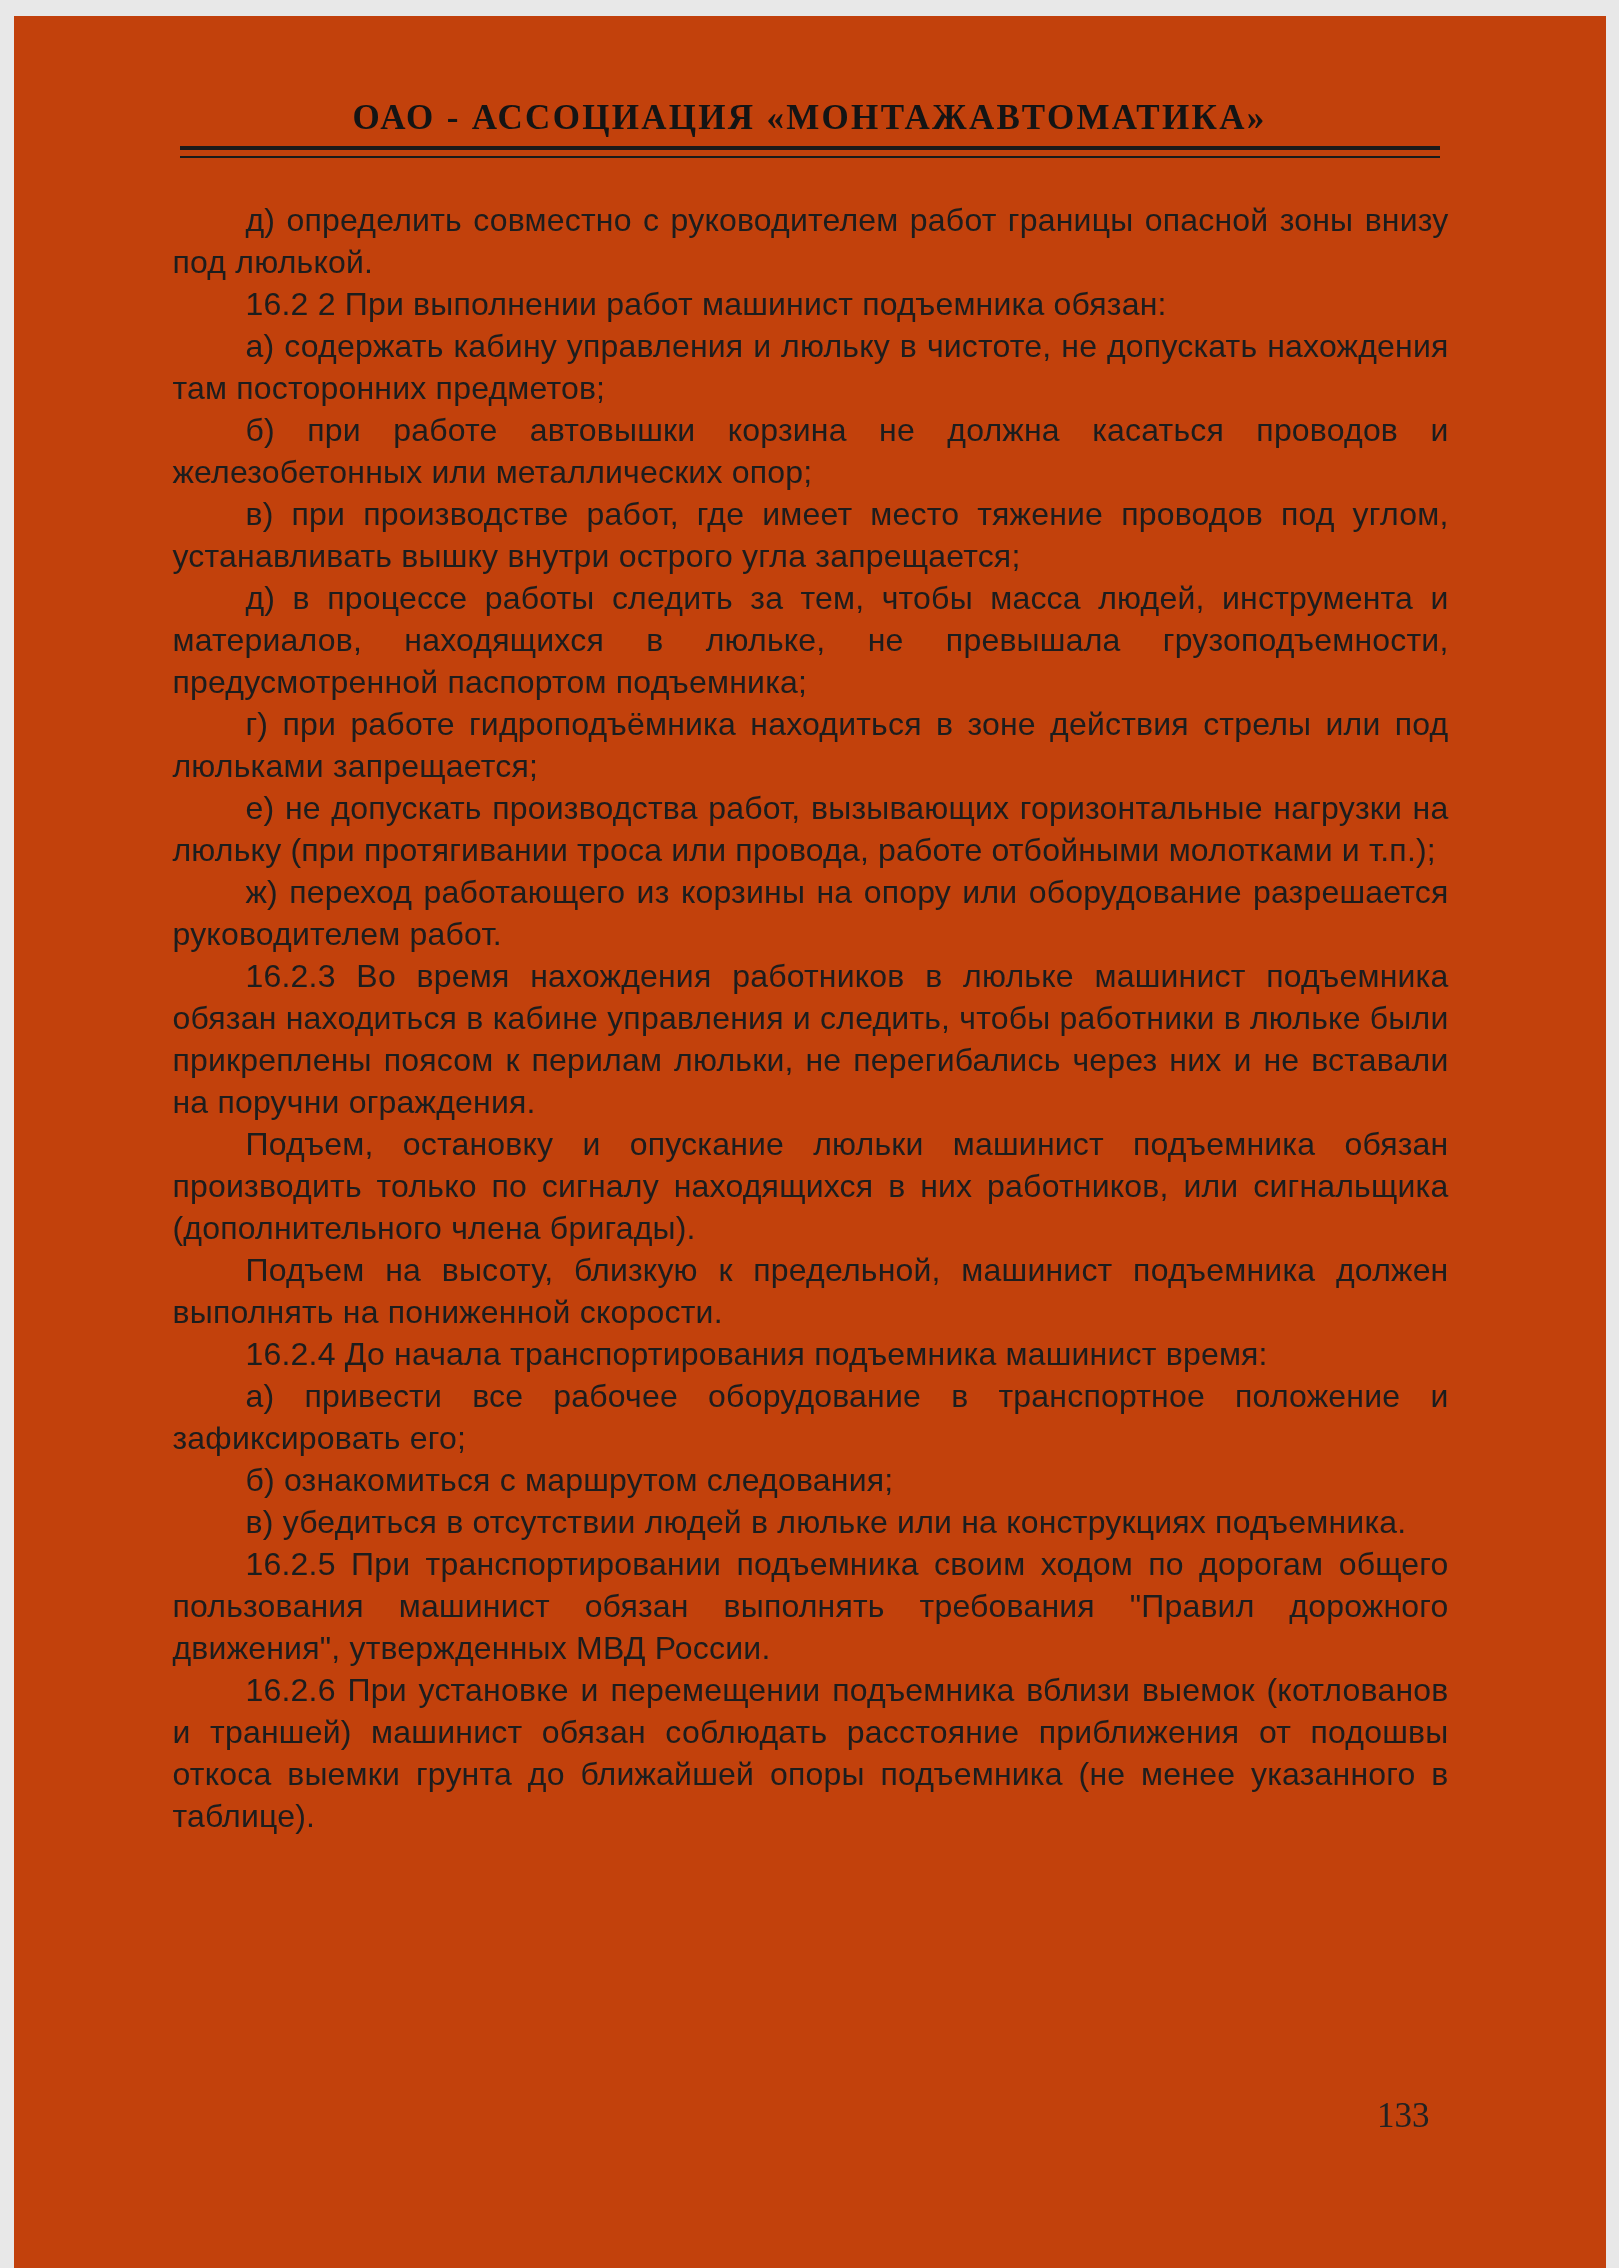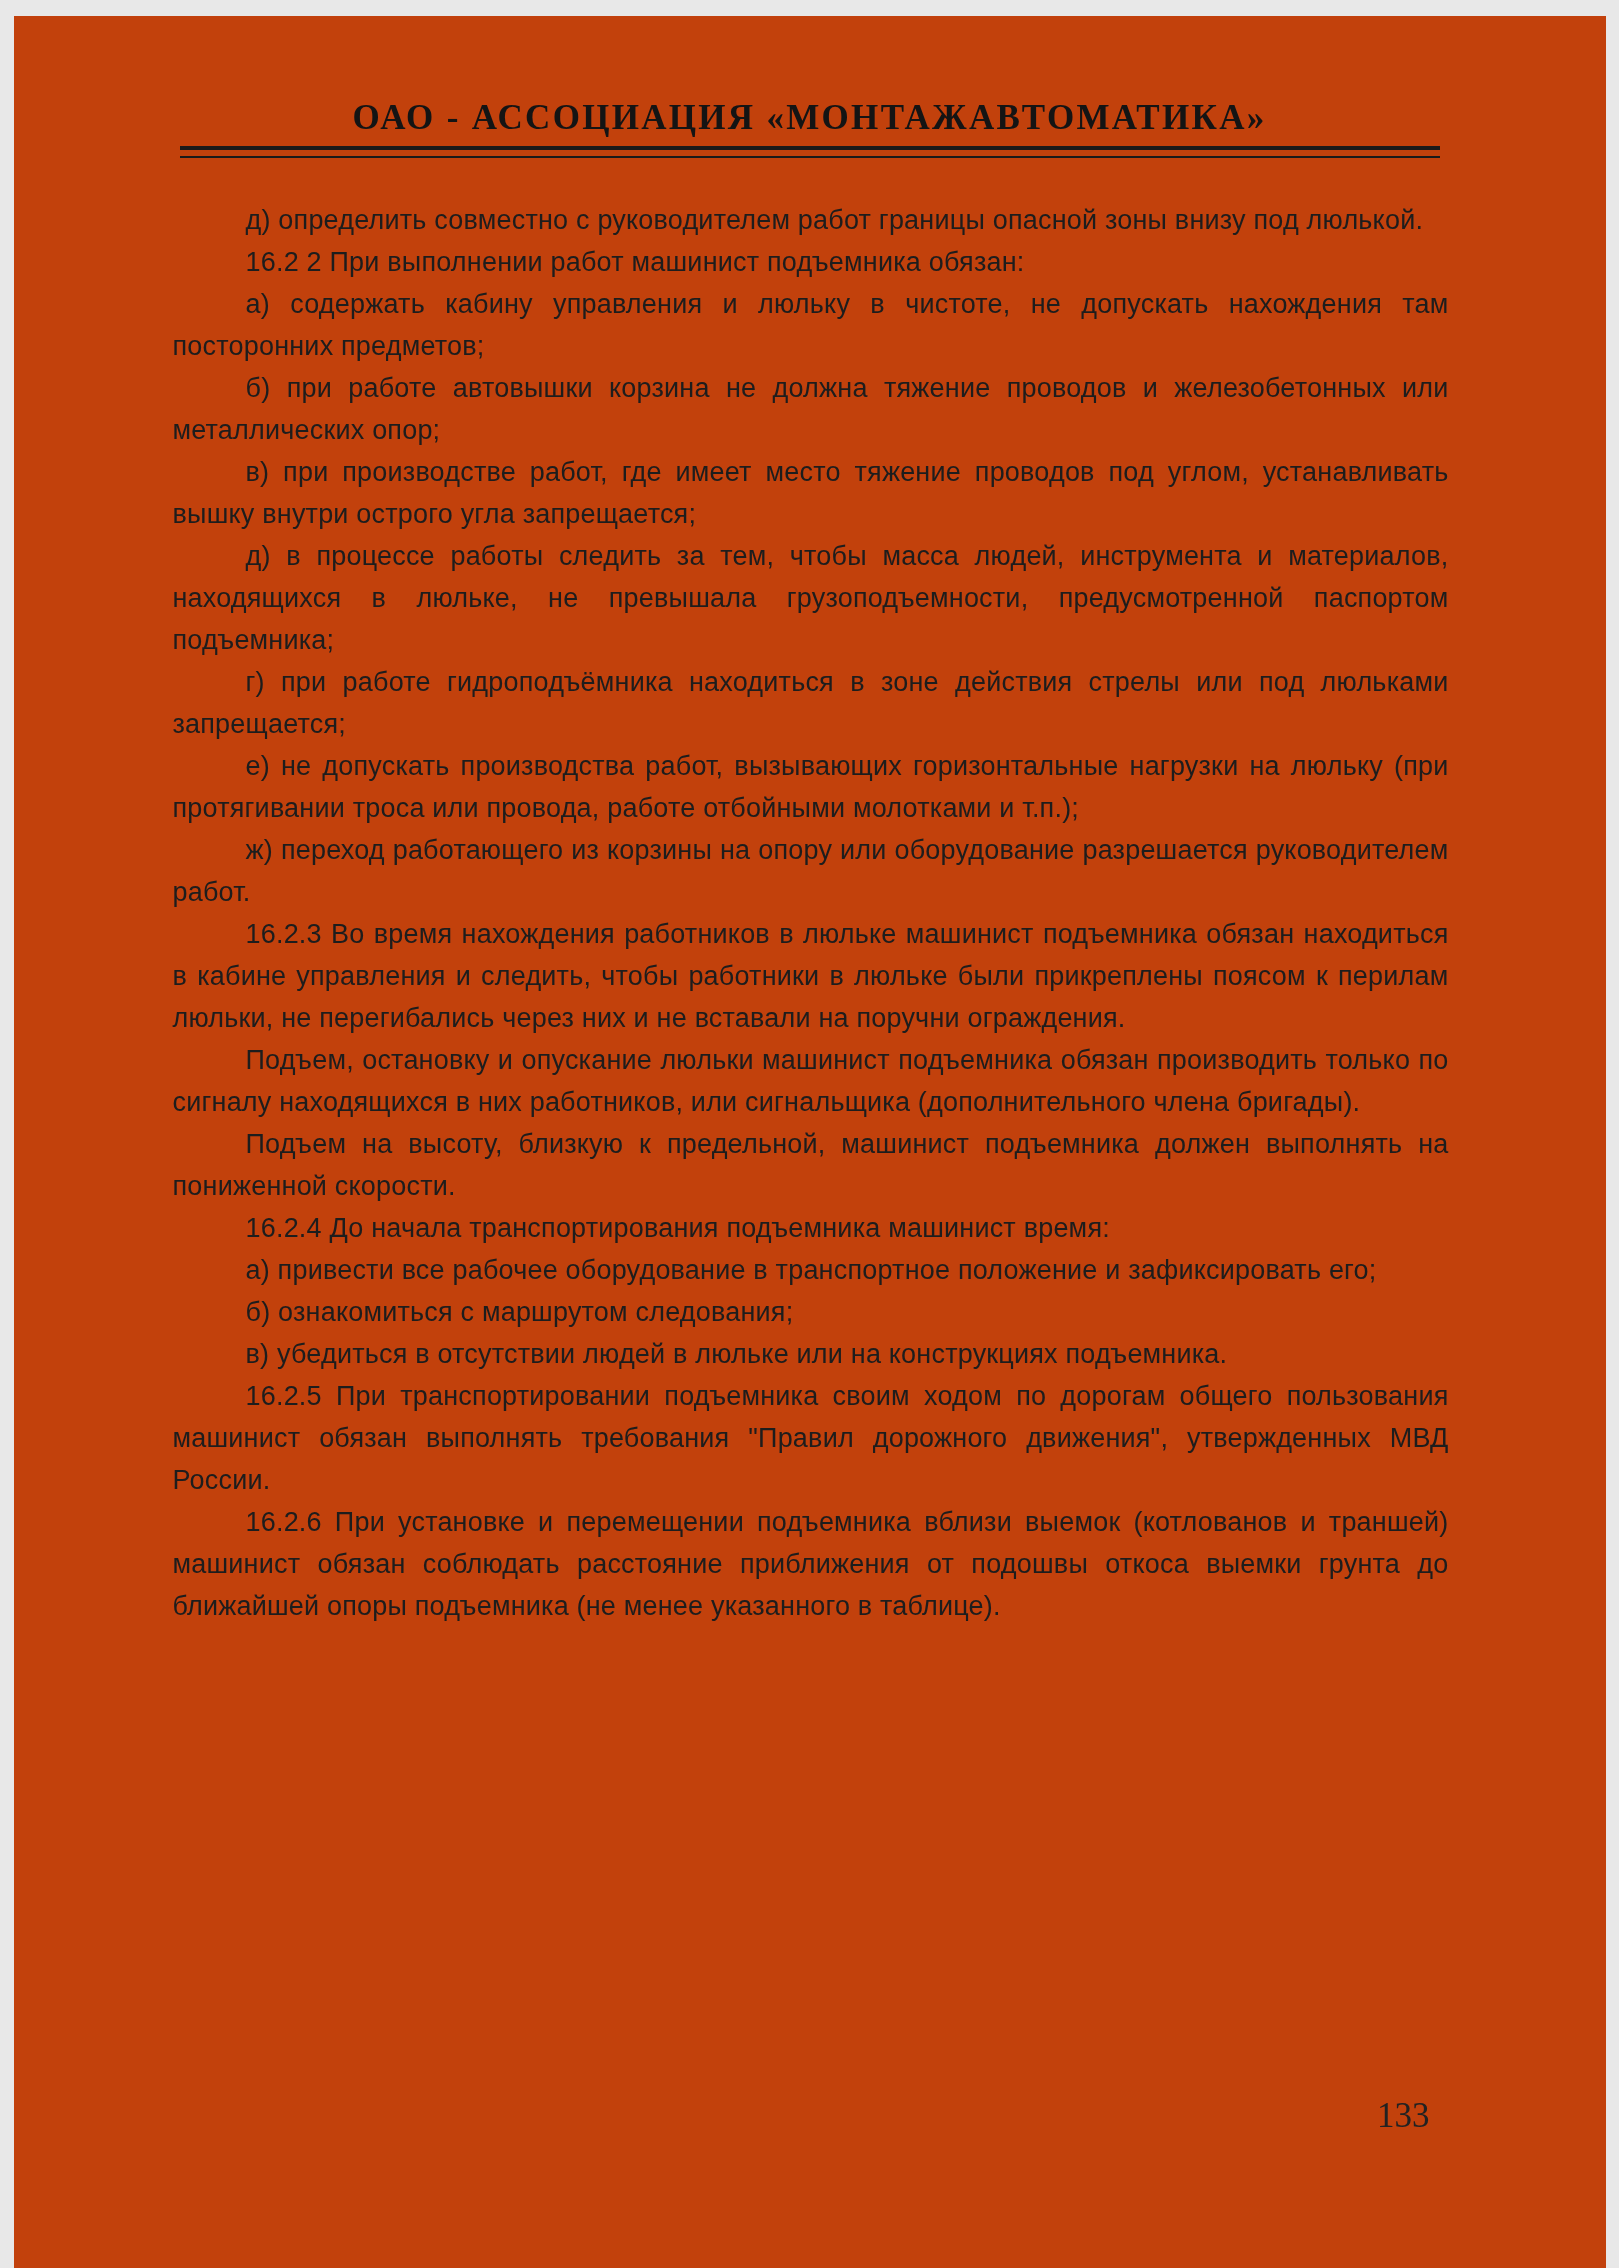--- a/index.html
+++ b/index.html
@@ -39,21 +39,21 @@
     background: #1a1a1a;
   }
   .rule-thin {
     height: 1.9px;
     background: #1a1a1a;
     margin-top: 5.6px;
   }
   .body-text {
     margin: 41px 157px 0 159px;
     text-align: justify;
-    font-size: 27px;
+    font-size: 32px;
     line-height: 42px;
     letter-spacing: 0.2px;
     color: #1d1d1d;
   }
   .body-text p {
     margin: 0;
     padding: 0;
     text-indent: 73px;
   }
   .page-number {
@@ -75,21 +75,21 @@
     <div class="header-rules">
       <div class="rule-thick"></div>
       <div class="rule-thin"></div>
     </div>
   </header>
 
   <main class="body-text">
     <p>д) определить совместно с руководителем работ границы опасной зоны внизу под люлькой.</p>
     <p>16.2 2 При выполнении работ машинист подъемника обязан:</p>
     <p>а) содержать кабину управления и люльку в чистоте, не допускать нахождения там посторонних предметов;</p>
-    <p>б) при работе автовышки корзина не должна тяжение проводов и железобетонных или металлических опор;</p>
+    <p>б) при работе автовышки корзина не должна касаться проводов и железобетонных или металлических опор;</p>
     <p>в) при производстве работ, где имеет место тяжение проводов под углом, устанавливать вышку внутри острого угла запрещается;</p>
     <p>д) в процессе работы следить за тем, чтобы масса людей, инструмента и материалов, находящихся в люльке, не превышала грузоподъемности, предусмотренной паспортом подъемника;</p>
     <p>г) при работе гидроподъёмника находиться в зоне действия стрелы или под люльками запрещается;</p>
     <p>е) не допускать производства работ, вызывающих горизонтальные нагрузки на люльку (при протягивании троса или провода, работе отбойными молотками и т.п.);</p>
     <p>ж) переход работающего из корзины на опору или оборудование разрешается руководителем работ.</p>
     <p>16.2.3 Во время нахождения работников в люльке машинист подъемника обязан находиться в кабине управления и следить, чтобы работники в люльке были прикреплены поясом к перилам люльки, не перегибались через них и не вставали на поручни ограждения.</p>
     <p>Подъем, остановку и опускание люльки машинист подъемника обязан производить только по сигналу находящихся в них работников, или сигнальщика (дополнительного члена бригады).</p>
     <p>Подъем на высоту, близкую к предельной, машинист подъемника должен выполнять на пониженной скорости.</p>
     <p>16.2.4 До  начала  транспортирования подъемника машинист время:</p>
     <p>а) привести все рабочее оборудование в транспортное положение и зафиксировать его;</p>

